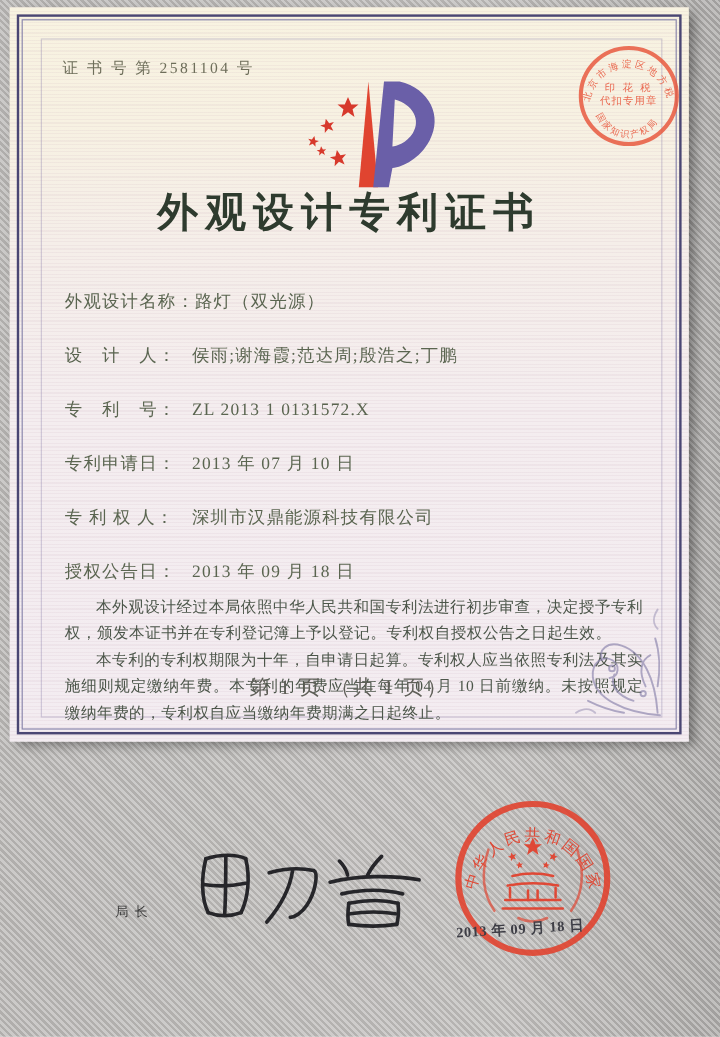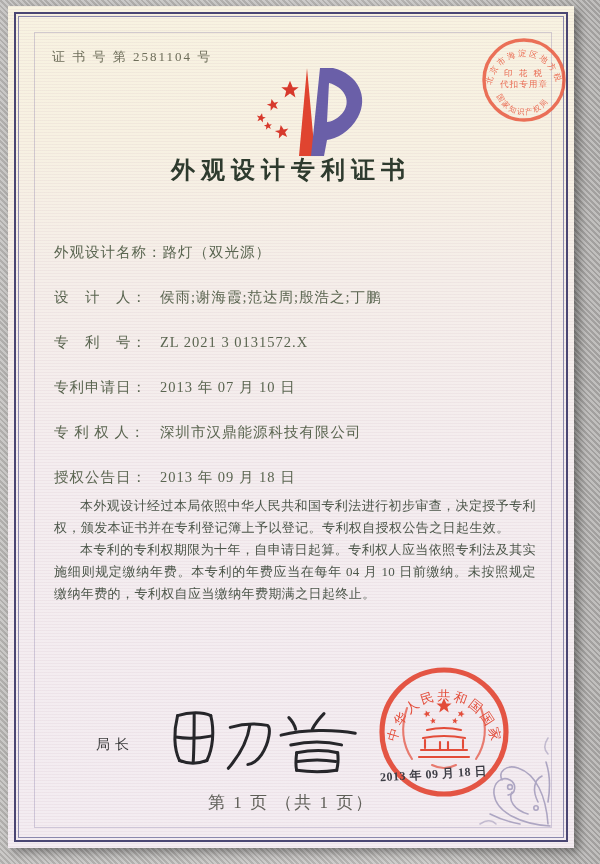--- a/index.html
+++ b/index.html
@@ -4,50 +4,50 @@
 <style>
   html,body{margin:0;padding:0;}
   body{
     width:600px;height:864px;overflow:hidden;position:relative;
     font-family:"Liberation Serif","DejaVu Serif",serif;
     background:
       repeating-linear-gradient(45deg, rgba(255,255,255,.28) 0 2px, rgba(0,0,0,.04) 2px 4px),
       linear-gradient(90deg,#b7b5b3 0%,#bdbbb9 70%,#a8a6a4 100%);
   }
   .page{
-    position:absolute;left:8px;top:6px;width:566px;height:842px;
+    position:absolute;left:8px;top:6px;width:566px;height:612px;
     background:
       repeating-linear-gradient(to bottom, rgba(186,148,168,.10) 0 1px, rgba(0,0,0,0) 1px 3px),
       linear-gradient(180deg,#f8f3e1 0%,#f7f1e2 16%,#f5eee9 32%,#f4edef 55%,#f3ecf1 100%);
     box-shadow:5px 4px 9px rgba(0,0,0,.38);
   }
   .frame-outer{position:absolute;inset:6px;border:2px solid #4a4673;}
   .frame-inner{position:absolute;inset:2px;border:1px solid #8b88ad;}
   .deco-frame{position:absolute;inset:26px 22px 20px 26px;border:1px solid rgba(146,136,176,.38);}
   .cert-no{
     position:absolute;left:44px;top:42px;font-size:13px;letter-spacing:2px;
     color:#6e6e5a;white-space:pre;
   }
   .tax-stamp{position:absolute;left:471px;top:28px;width:90px;height:92px;opacity:.88;}
   .logo{position:absolute;left:236px;top:54px;width:128px;height:100px;}
   .title{
     position:absolute;top:148px;left:0;width:100%;text-align:center;
-    font-size:24px;letter-spacing:6px;color:#2e3b2e;font-weight:600;
+    font-size:34px;letter-spacing:6px;color:#2e3b2e;font-weight:600;
   }
   .fields{position:absolute;top:236px;left:46px;right:38px;}
   .field-row{margin-bottom:24px;line-height:21px;font-size:14.5px;color:#5a6550;letter-spacing:1px;}
   .field-label{display:inline-block;min-width:106px;white-space:pre;}
   .field-value{white-space:pre;}
   .paras{position:absolute;top:489px;left:46px;right:38px;}
   .paras p{
     margin:0;font-size:13px;line-height:1.70;color:#4c564a;text-align:justify;
     text-indent:2em;letter-spacing:.4px;
   }
   .sig-row{position:absolute;left:88px;top:694px;display:flex;align-items:flex-start;}
-  .sig-label{margin-top:36px;font-size:14px;letter-spacing:5px;color:#3c3c3c;}
+  .sig-label{margin-top:52px;font-size:11px;letter-spacing:5px;color:#3c3c3c;}
   .sig-svg{margin-left:26px;}
   .seal{position:absolute;left:368px;top:658px;width:136px;height:136px;opacity:.93;}
   .date-stamp{
     position:absolute;left:372px;top:760px;font-size:12px;letter-spacing:.5px;
     color:#3e3e46;font-weight:600;transform:rotate(-3.5deg);white-space:pre;
   }
   .footer{
     position:absolute;bottom:34px;left:0;width:100%;text-align:center;
     font-size:17px;letter-spacing:2px;color:#5f5f58;white-space:pre;
   }
@@ -101,21 +101,21 @@
   <div class="title">外观设计专利证书</div>
 
   <div class="fields">
     <div class="field-row">
       <span class="field-label">外观设计名称：</span><span class="field-value">路灯（双光源）</span>
     </div>
     <div class="field-row">
       <span class="field-label">设　计　人：</span><span class="field-value">侯雨;谢海霞;范达周;殷浩之;丁鹏</span>
     </div>
     <div class="field-row">
-      <span class="field-label">专　利　号：</span><span class="field-value">ZL 2021 3 0131572.X</span>
+      <span class="field-label">专　利　号：</span><span class="field-value">ZL 2013 1 0131572.X</span>
     </div>
     <div class="field-row">
       <span class="field-label">专利申请日：</span><span class="field-value">2013 年 07 月 10 日</span>
     </div>
     <div class="field-row">
       <span class="field-label">专 利 权 人：</span><span class="field-value">深圳市汉鼎能源科技有限公司</span>
     </div>
     <div class="field-row">
       <span class="field-label">授权公告日：</span><span class="field-value">2013 年 09 月 18 日</span>
     </div>

